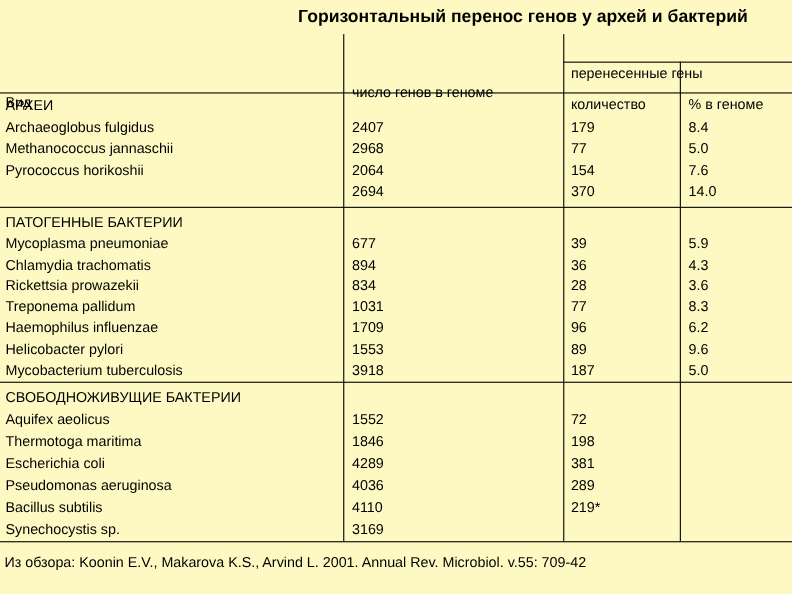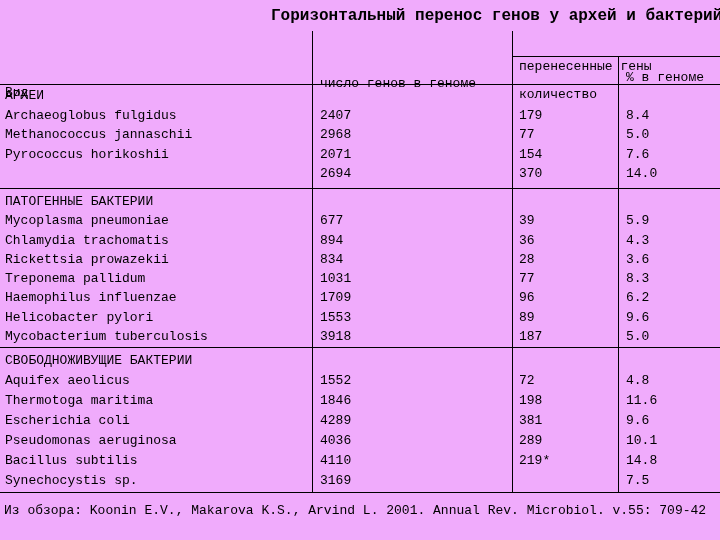--- a/index.html
+++ b/index.html
@@ -1,20 +1,20 @@
 <!DOCTYPE html>
 <html><head>
 <meta charset="utf-8">
 <style>
   * { margin:0; padding:0; box-sizing:border-box; }
   html, body { background:#ffffff; }
   #screen {
     position:relative; width:720px; height:540px; overflow:hidden;
-    background:#f0abfc; color:#000000;
-    font-family:Liberation Mono, monospace; font-size:13px;
+    background:#fef9c3; color:#000000;
+    font-family:Liberation Sans, sans-serif; font-size:13px;
   }
   #title {
     position:absolute; left:271px; top:7px;
     font-size:16px; font-weight:bold; white-space:nowrap;
   }
   .vline { position:absolute; width:1px; background:#000; }
   .hline { position:absolute; height:1px; background:#000; }
   .hdr { position:absolute; white-space:nowrap;margin-top:24px; }
   .section { position:absolute; left:0; width:720px; overflow:hidden; }
   .col { position:absolute; top:0; white-space:nowrap; }
@@ -43,34 +43,34 @@
   <div class="hline" style="left:512px; top:56px; width:208px;"></div>
   <div class="hline" style="left:0; top:84px; width:720px;"></div>
   <div class="hline" style="left:0; top:188px; width:720px;"></div>
   <div class="hline" style="left:0; top:347px; width:720px;"></div>
   <div class="hline" style="left:0; top:492px; width:720px;"></div>
 
   <div class="hdr" style="left:5px;   top:61px;">Вид</div>
   <div class="hdr" style="left:320px; top:52px;">число генов в геноме</div>
   <div class="hdr" style="left:519px; top:35px;">перенесенные гены</div>
   <div class="hdr" style="left:519px; top:63px;">количество</div>
-  <div class="hdr" style="left:626px; top:46px;">% в геноме</div>
+  <div class="hdr" style="left:626px; top:63px;">% в геноме</div>
 
   <div class="section lh-a" style="top:84px;  height:104px;">
       <div class="col col1">
         <div class="line">АРХЕИ</div>
         <div class="line">Archaeoglobus fulgidus</div>
         <div class="line">Methanococcus jannaschii</div>
         <div class="line">Pyrococcus horikoshii</div>
       </div>
       <div class="col col2">
         <div class="line">&nbsp;</div>
         <div class="line">2407</div>
         <div class="line">2968</div>
-        <div class="line">2071</div>
+        <div class="line">2064</div>
         <div class="line">2694</div>
       </div>
       <div class="col col3">
         <div class="line">&nbsp;</div>
         <div class="line">179</div>
         <div class="line">77</div>
         <div class="line">154</div>
         <div class="line">370</div>
       </div>
       <div class="col col4">
@@ -143,26 +143,17 @@
         <div class="line">3169</div>
       </div>
       <div class="col col3">
         <div class="line">&nbsp;</div>
         <div class="line">72</div>
         <div class="line">198</div>
         <div class="line">381</div>
         <div class="line">289</div>
         <div class="line">219*</div>
       </div>
-      <div class="col col4">
-        <div class="line">&nbsp;</div>
-        <div class="line">4.8</div>
-        <div class="line">11.6</div>
-        <div class="line">9.6</div>
-        <div class="line">10.1</div>
-        <div class="line">14.8</div>
-        <div class="line">7.5</div>
-      </div>
     </div>
 
   <div id="footer">Из обзора: Koonin E.V., Makarova K.S., Arvind L. 2001. Annual Rev. Microbiol. v.55: 709-42</div>
 
 </div>
 
 </body></html>

